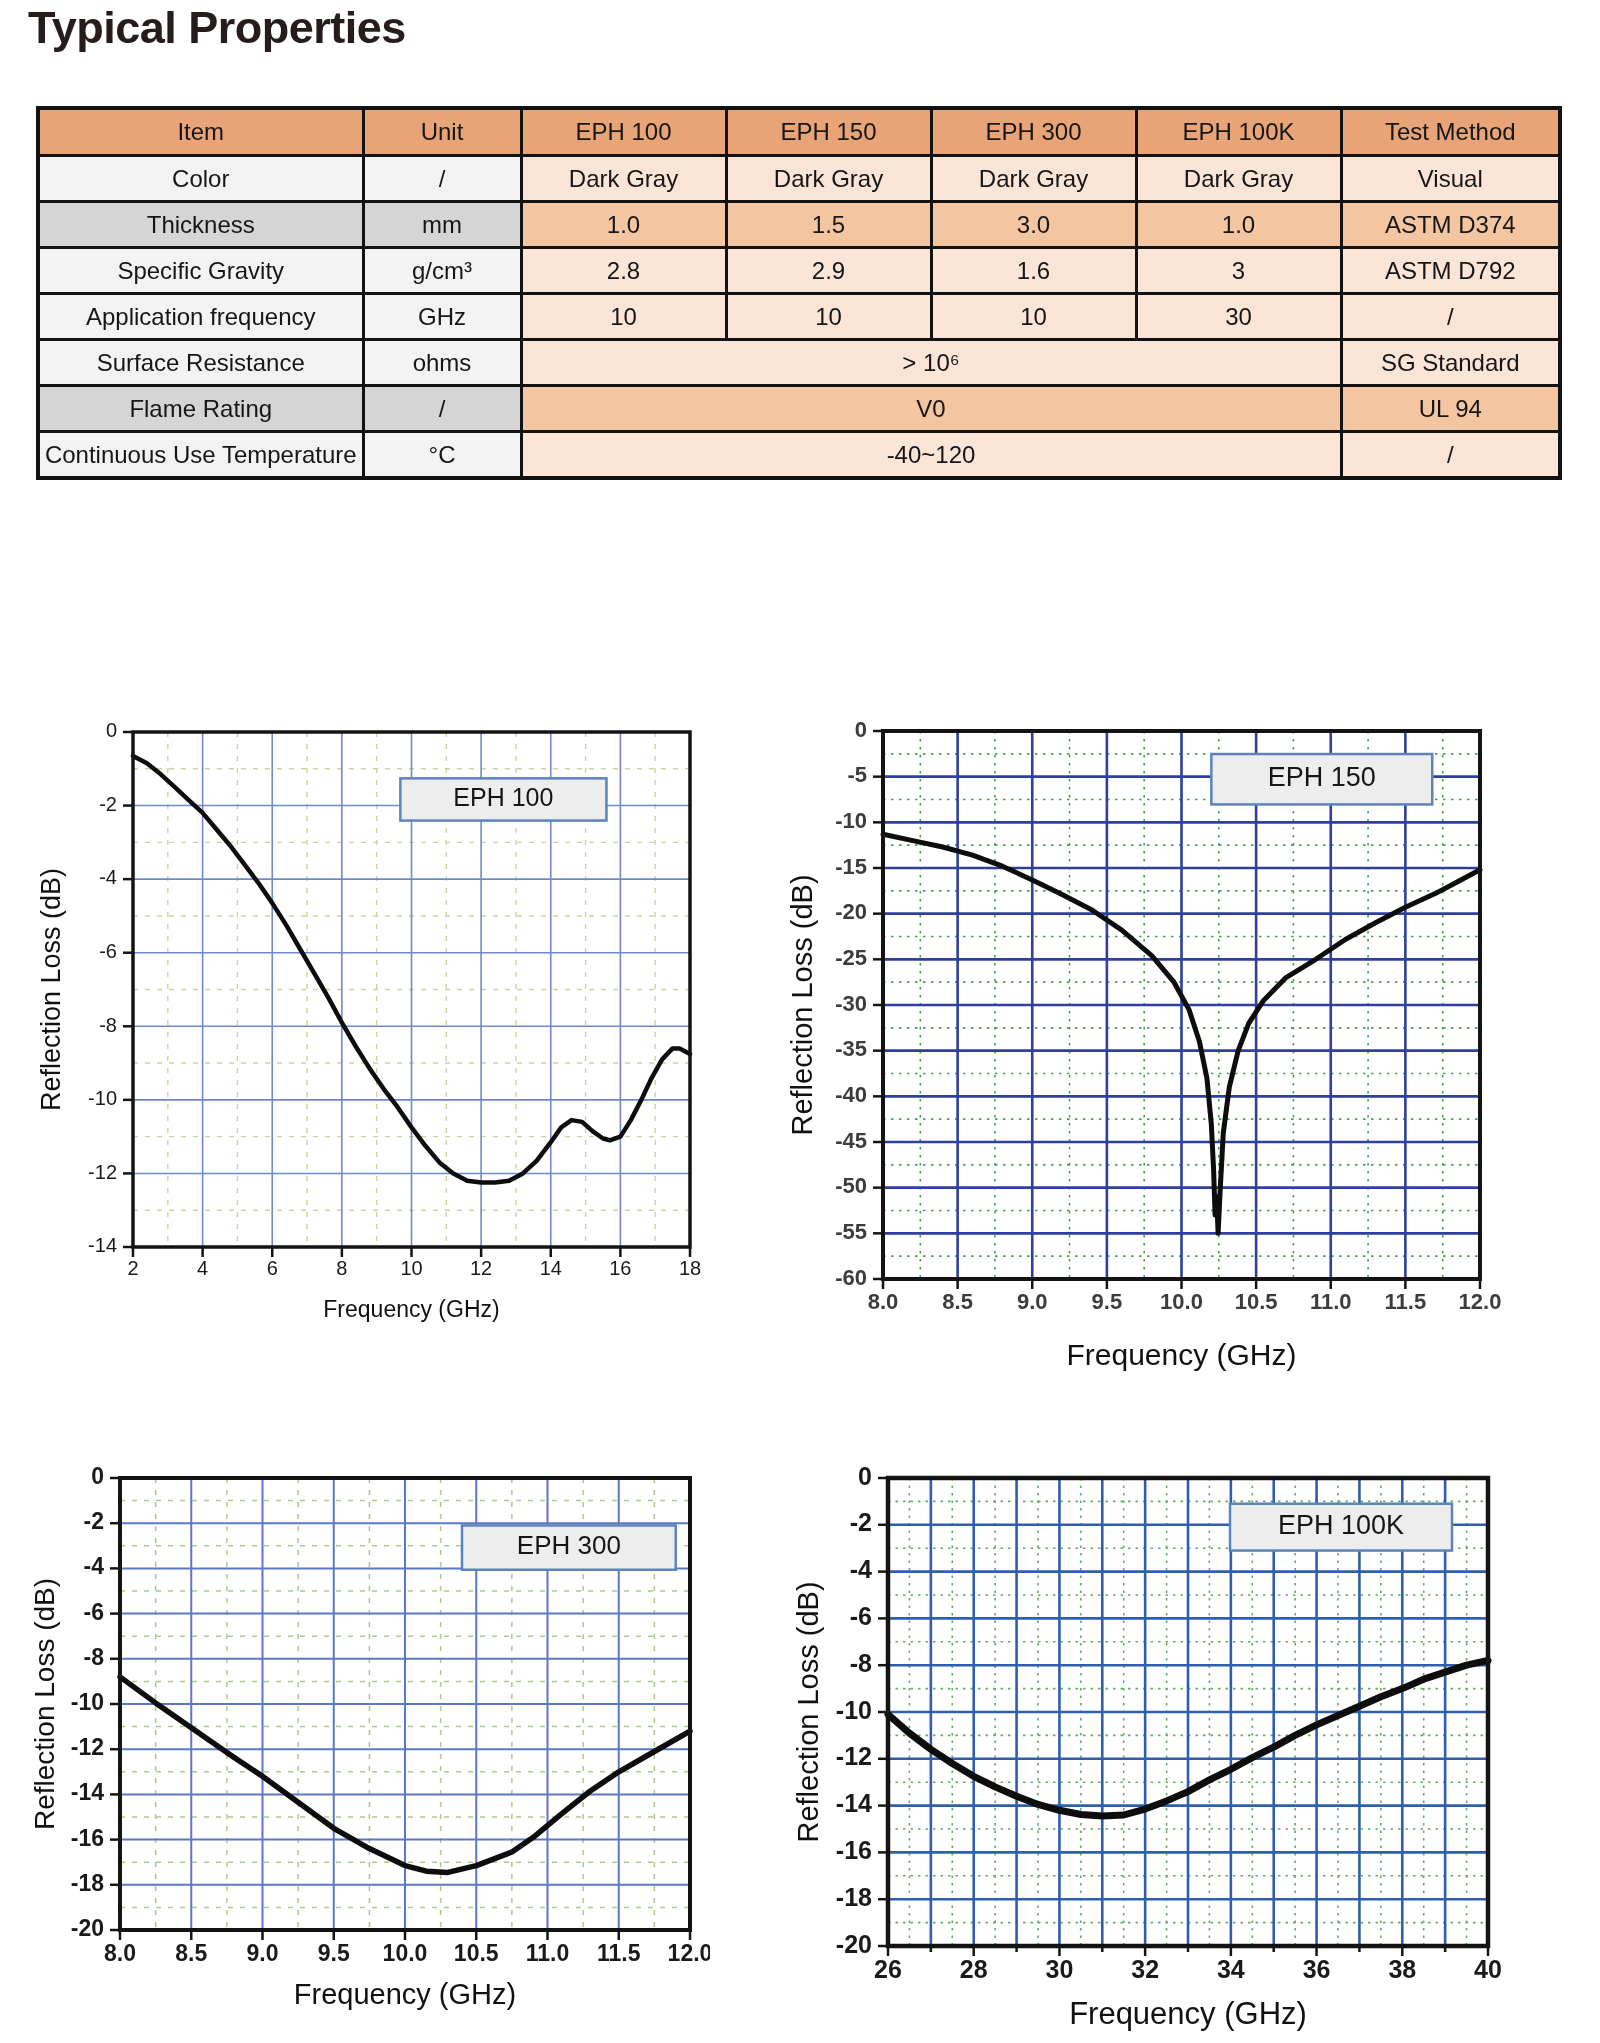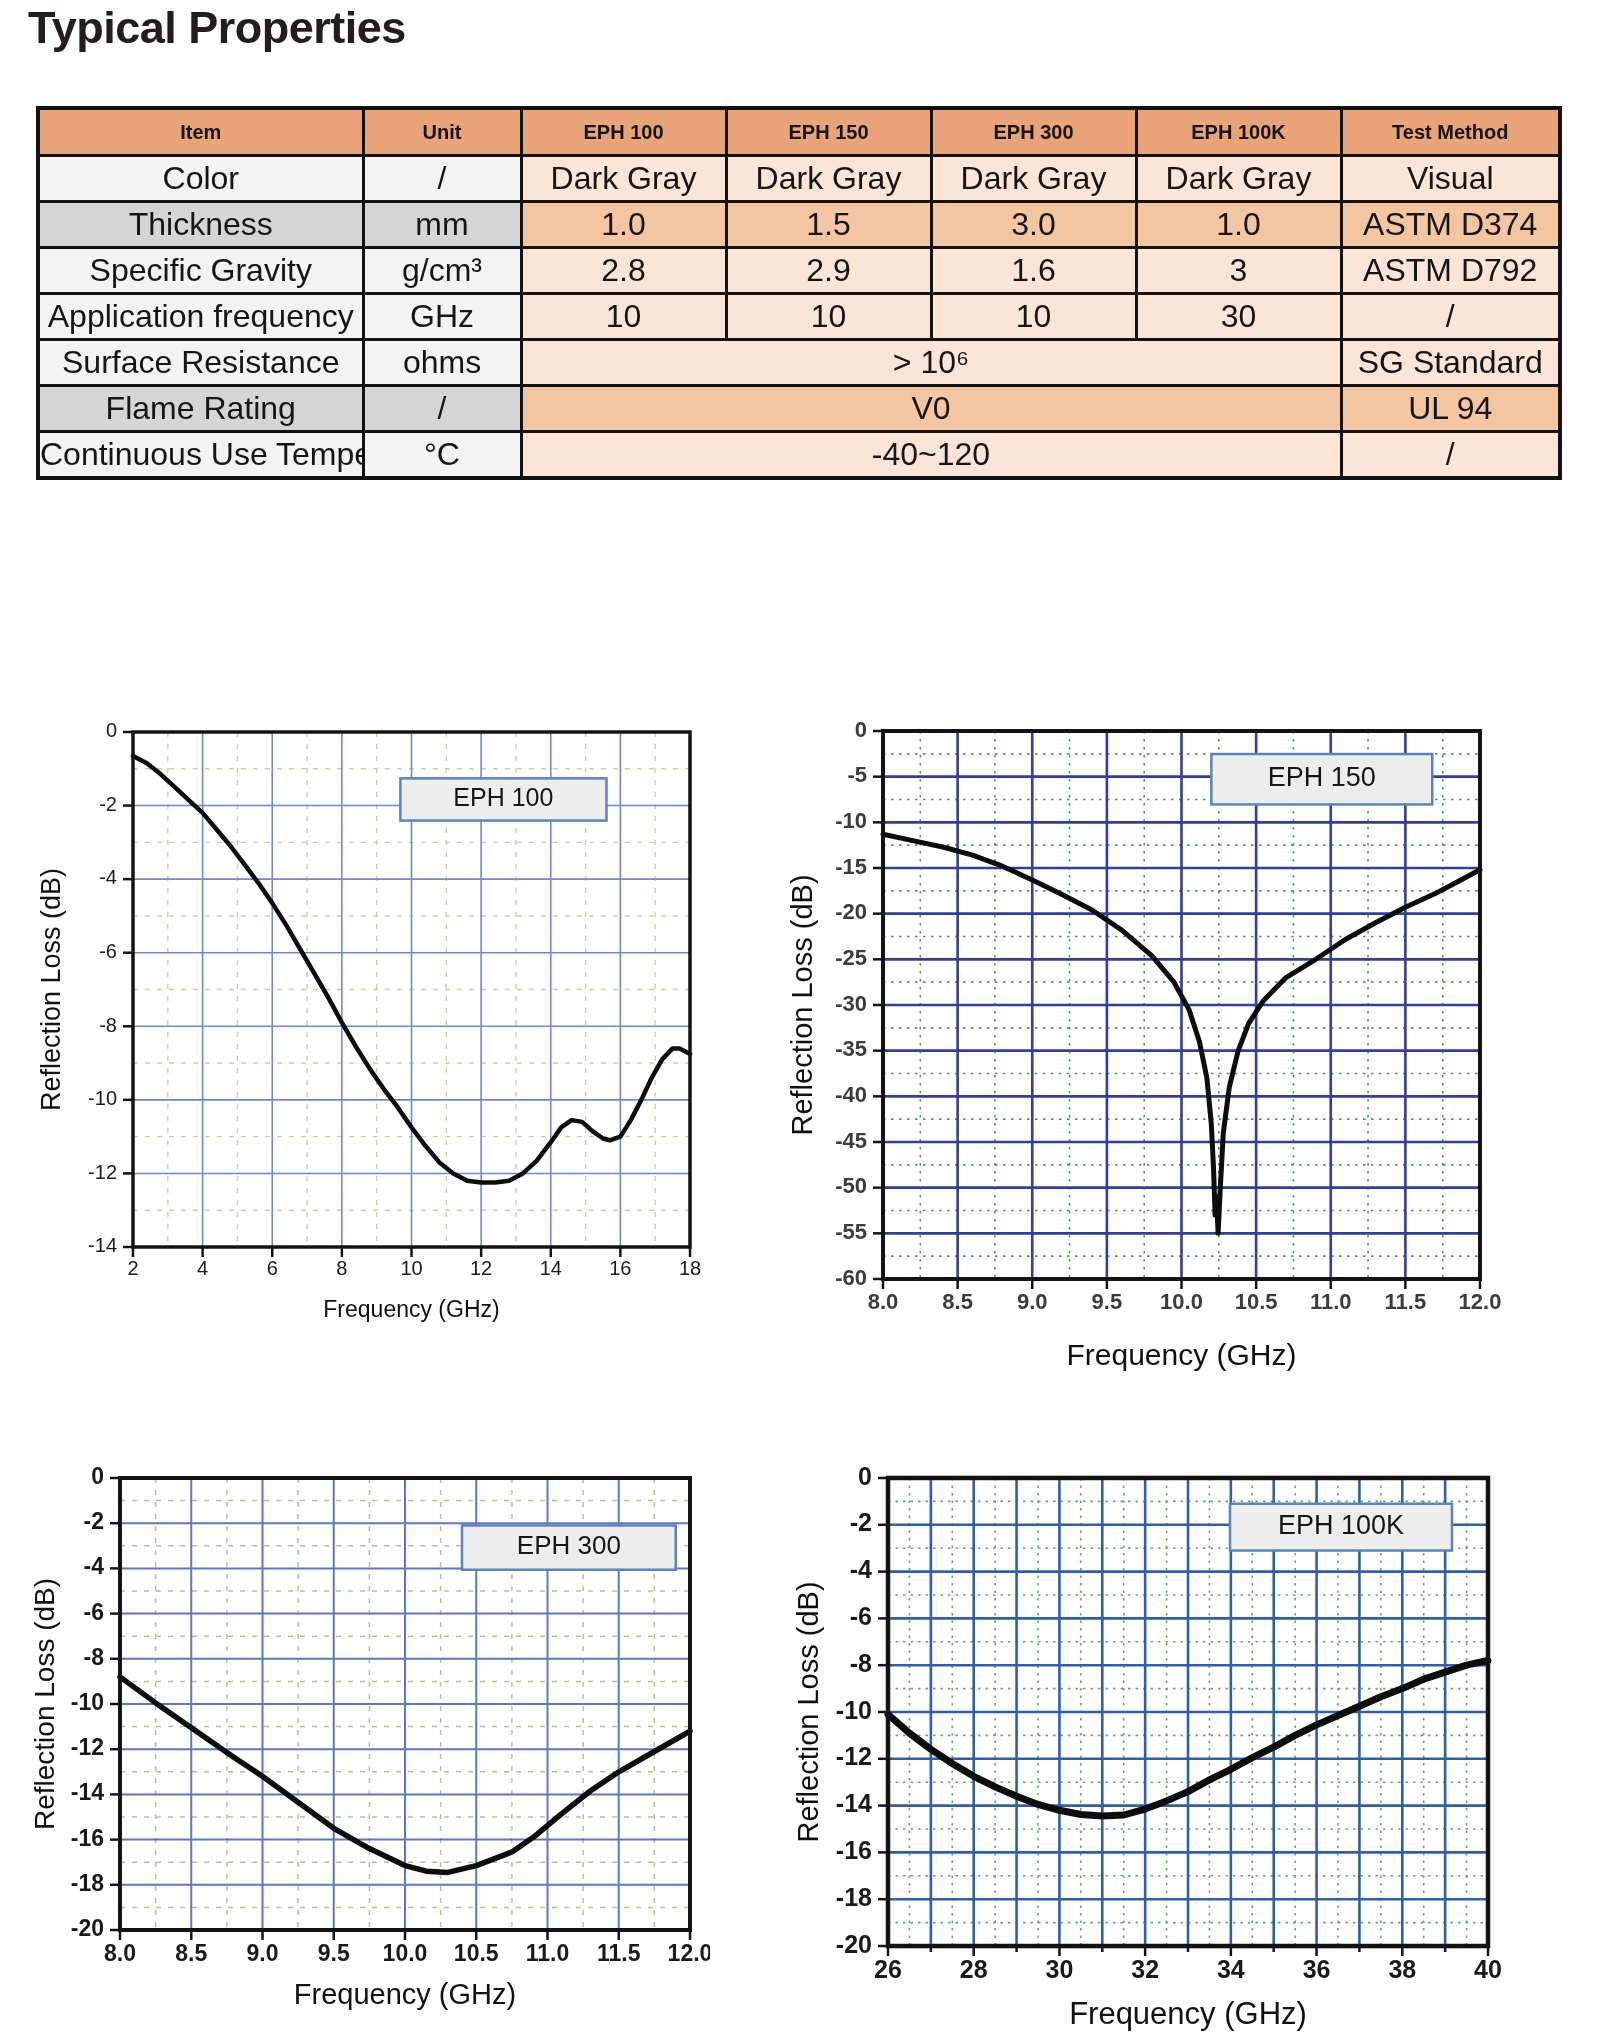--- a/index.html
+++ b/index.html
@@ -6,22 +6,22 @@
   .page{position:relative;width:1600px;height:2043px;background:#ffffff;
         font-family:"Liberation Sans",sans-serif;overflow:hidden;}
   .title{position:absolute;left:28px;top:2px;margin:0;font-size:45px;font-weight:700;
          color:var(--title-col,#261c1b);letter-spacing:-0.5px;}
   table.props{position:absolute;left:36px;top:106px;width:1522px;
               border-collapse:collapse;table-layout:fixed;
               border:4px solid var(--border-col,#121212);}
   table.props th,table.props td{border:3px solid var(--border-col,#121212);
               text-align:center;vertical-align:middle;padding:0;color:#161616;
               overflow:hidden;white-space:nowrap;}
-  table.props th{height:44px;font-size:20px;font-weight:700;background:var(--header-bg);}
-  table.props td{height:43px;font-size:32px;text-align:center;}
+  table.props th{height:44px;font-size:24px;font-weight:400;background:var(--header-bg);}
+  table.props td{height:43px;font-size:24px;text-align:center;}
   td.lab{font-size:23px;}
   td.lab.light{background:var(--label-light);}
   td.lab.dark{background:var(--label-dark);}
   td.dat.light{background:var(--data-light);}
   td.dat.dark{background:var(--data-dark);}
   .chart{position:absolute;}
   .chart svg{display:block;}
 </style>
 </head>
 <body>

